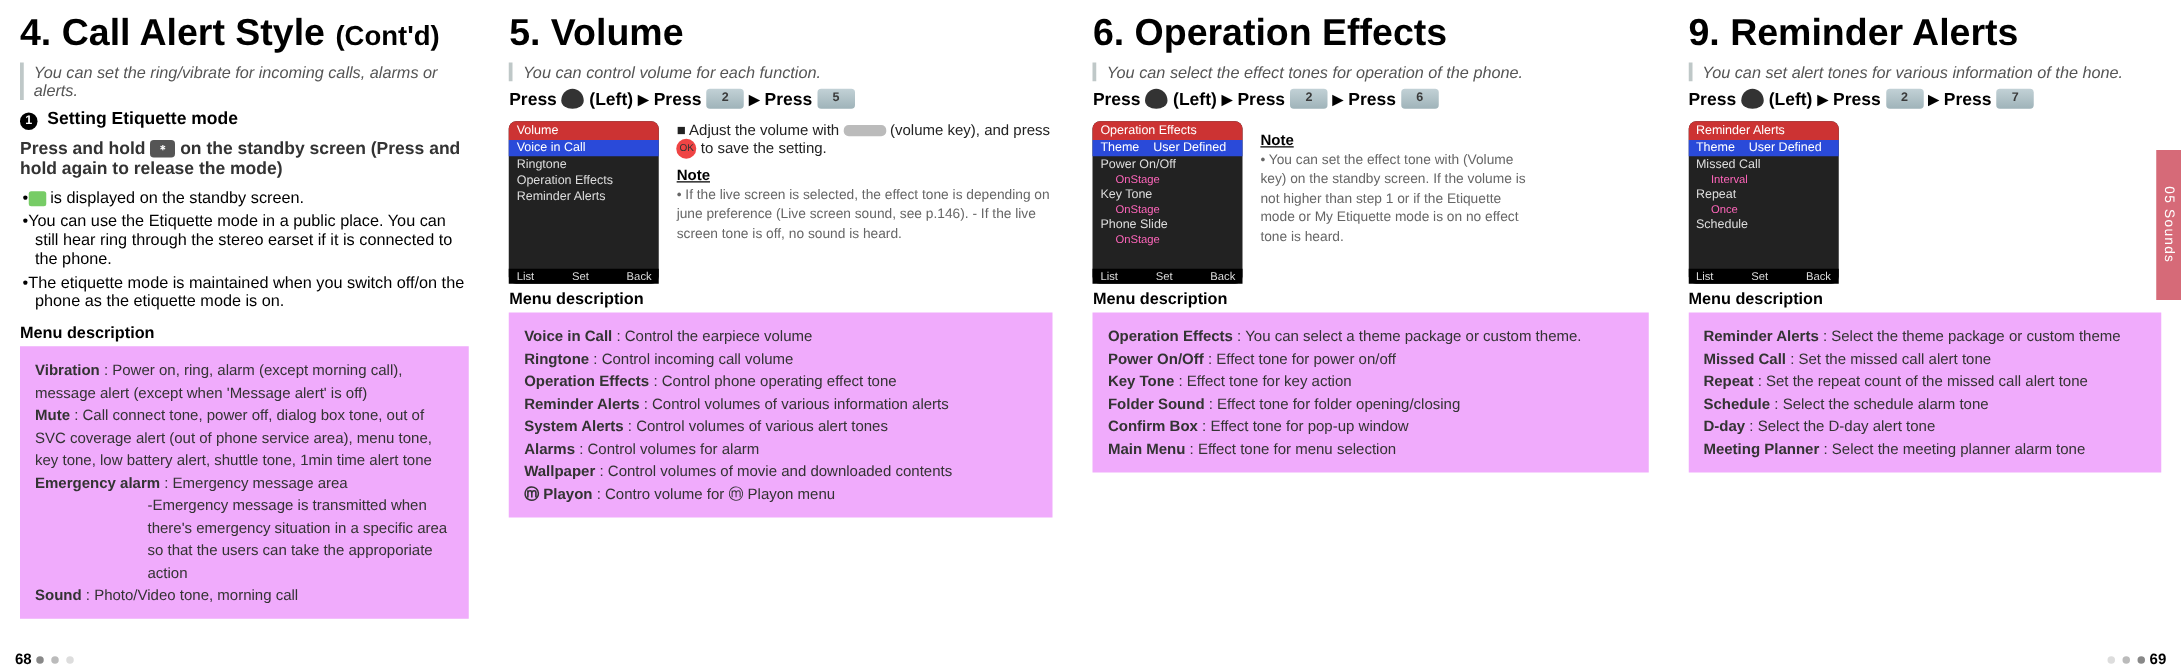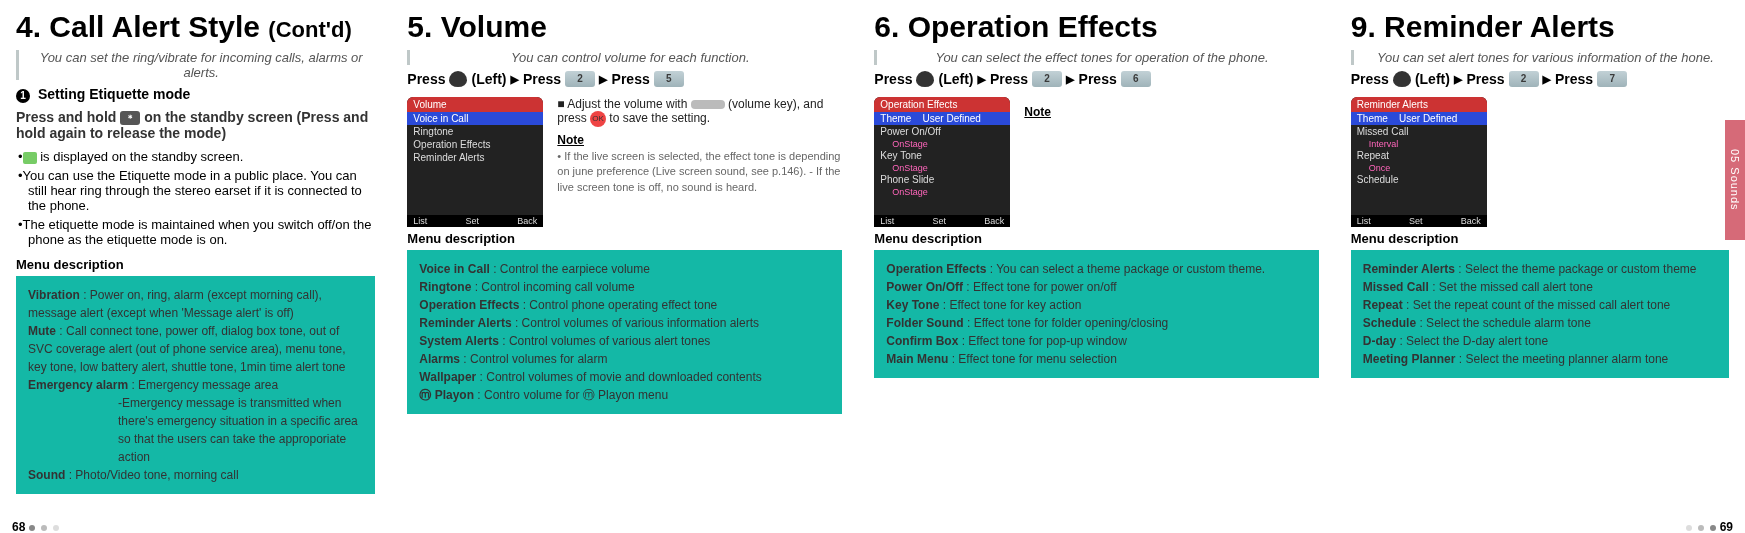--- a/index.html
+++ b/index.html
@@ -6,36 +6,36 @@
   .page { display:flex; height:500px; }
   .col { padding:10px 16px 0 16px; position:relative; }
   .c1 { width:380px; }
   .c2 { width:460px; }
   .c3 { width:470px; }
   .c4 { width:400px; }
   .sidebar { position:absolute; right:0; top:120px; width:20px; height:120px; background:#d66a78; color:#fff; font-size:11px; display:flex; align-items:center; justify-content:center; }
   .sidebar span { writing-mode:vertical-rl; text-orientation:mixed; letter-spacing:1px; }
   h1 { font-size:30px; margin:0 0 6px 0; font-weight:800; }
   h1 .contd { font-size:22px; }
-  .subtitle { font-size:13px; color:#555; border-left:3px solid #bfc8c8; padding-left:8px; margin:0 0 0 0; font-style:italic;text-align:center; }
+  .subtitle { font-size:13px; color:#555; border-left:3px solid #bfc8c8; padding-left:8px; margin:0 0 0 0; font-style:italic; }
   .etiquette { font-size:14px; font-weight:700; margin:6px 0 6px 0; }
   .etiquette .num { display:inline-block; width:14px; height:14px; border-radius:50%; background:#000; color:#fff; font-size:10px; line-height:14px; text-align:center; margin-right:4px; }
   .presshold { font-size:14px; font-weight:700; color:#333; margin-bottom:8px; }
   .star-key { display:inline-block; width:20px; height:14px; background:#555; color:#fff; font-size:9px; line-height:14px; text-align:center; border-radius:3px; vertical-align:middle; }
   .bullets { font-size:13px; margin:0 0 10px 0; padding-left:12px; }
   .bullets li { margin-bottom:4px; list-style:none; text-indent:-10px; }
   .bullets li::before { content:"\2022 "; }
   .menu-label { font-size:13px; font-weight:700; margin:4px 0 4px 0; }
-  .box { background:#14b8a6; padding:10px 12px; font-size:12px; color:#333; line-height:1.5; }
+  .box { background:#f0abfc; padding:10px 12px; font-size:12px; color:#333; line-height:1.5; }
   .box b { font-weight:700; }
   .press-line { font-size:14px; font-weight:700; margin:6px 0 10px 0; display:flex; align-items:center; gap:4px; flex-wrap:wrap; }
   .key-left { display:inline-block; width:18px; height:16px; background:#333; border-radius:50% 50% 50% 50% / 60% 60% 40% 40%; }
   .key-num { display:inline-block; min-width:24px; height:16px; background:linear-gradient(#c2d1d6,#9fb3b9); color:#3a3a3a; font-size:10px; line-height:16px; font-weight:700; text-align:center; border-radius:3px; padding:0 3px; }
   .tri { font-size:11px; }
-  .screenshot { width:136px; height:130px; background:#222; border-radius:6px; position:relative; font-size:10px; color:#ddd; }
+  .screenshot { width:120px; height:130px; background:#222; border-radius:6px; position:relative; font-size:10px; color:#ddd; }
   .screenshot .hdr { background:#c33; color:#fff; padding:2px 6px; font-size:10px; border-radius:6px 6px 0 0; }
   .screenshot .row { padding:1px 6px; display:block; }
   .screenshot .bluerow { background:#2a4ad9; color:#fff; padding:1px 6px; display:block; }
   .screenshot .sub { color:#f6b; padding:0 6px 0 18px; font-size:9px; }
   .screenshot .ftr { position:absolute; bottom:0; left:0; right:0; background:#000000; padding:1px 6px; display:flex; justify-content:space-between; font-size:9px; }
   .section5 .top { display:flex; gap:14px; align-items:flex-start; }
   .note-label { font-size:12px; font-weight:700; text-decoration:underline; margin:6px 0 2px 0; }
   .note-text { font-size:11px; color:#666; line-height:1.4; }
   .vol-key { display:inline-block; width:34px; height:9px; background:#bbb; border-radius:4px; vertical-align:middle; }
   .ok-key { display:inline-block; width:16px; height:16px; border-radius:50%; background:#ef4444; color:#333; font-size:8px; line-height:16px; text-align:center; vertical-align:middle; }
@@ -155,20 +155,21 @@
         <span class="row">Phone Slide</span>
         <span class="sub">OnStage</span>
         <div class="ftr">
             <span>List</span>
             <span>Set</span>
             <span>Back</span>
           </div>
       </div>
       <div class="note-block">
         <div class="note-label">Note</div>
+        <div class="note-text">• <span>You can set the effect tone with               (Volume key) on the standby screen. If the volume is not higher than step 1 or if the Etiquette mode or My Etiquette mode is on no effect tone is heard.</span></div>
       </div>
     </div>
     <div class="menu-label">Menu description</div>
     <div class="box">
       <div><b>Operation Effects</b> <span>: You can select a theme package or custom theme.</span></div>
       <div><b>Power On/Off</b> <span>: Effect tone for power on/off</span></div>
       <div><b>Key Tone</b> <span>: Effect tone for key action</span></div>
       <div><b>Folder Sound</b> <span>: Effect tone for folder opening/closing</span></div>
       <div><b>Confirm Box</b> <span>: Effect tone for pop-up window</span></div>
       <div><b>Main Menu</b> <span>: Effect tone for menu selection</span></div>

